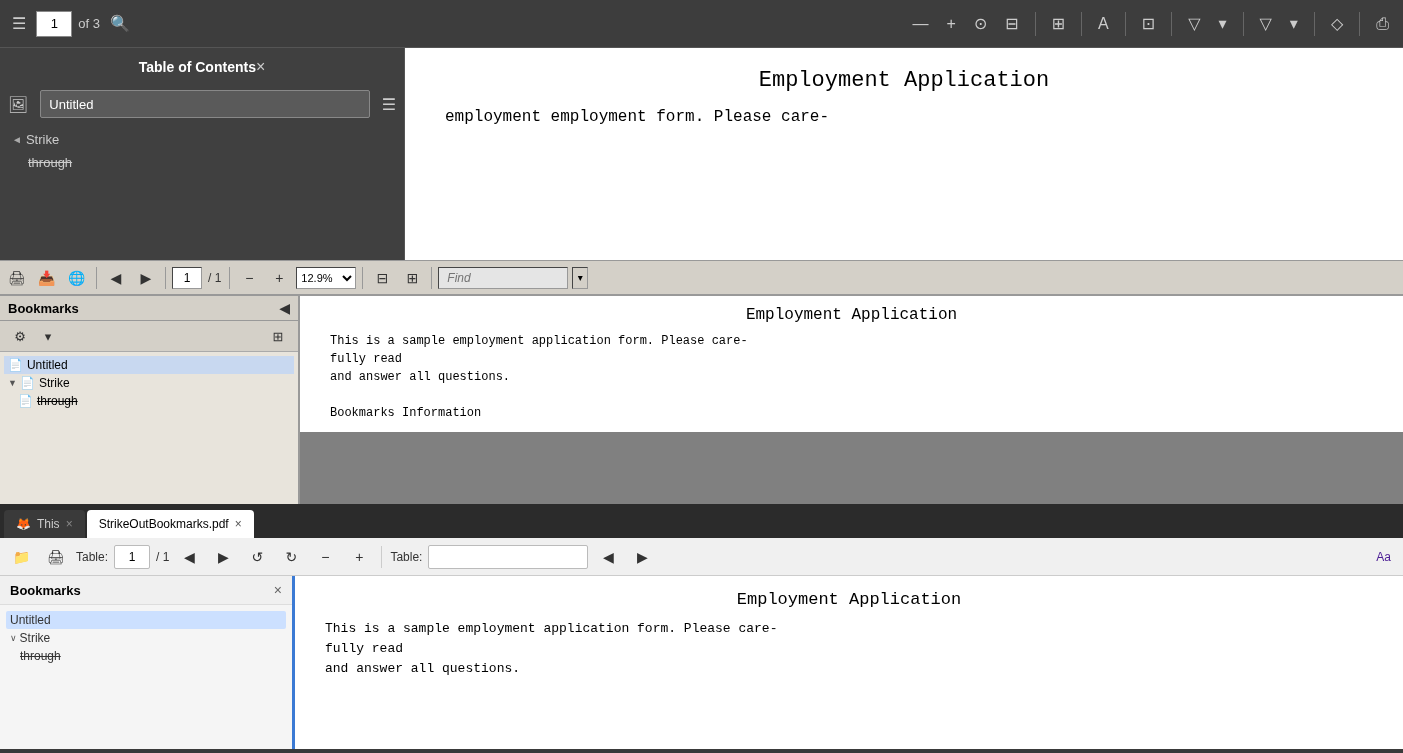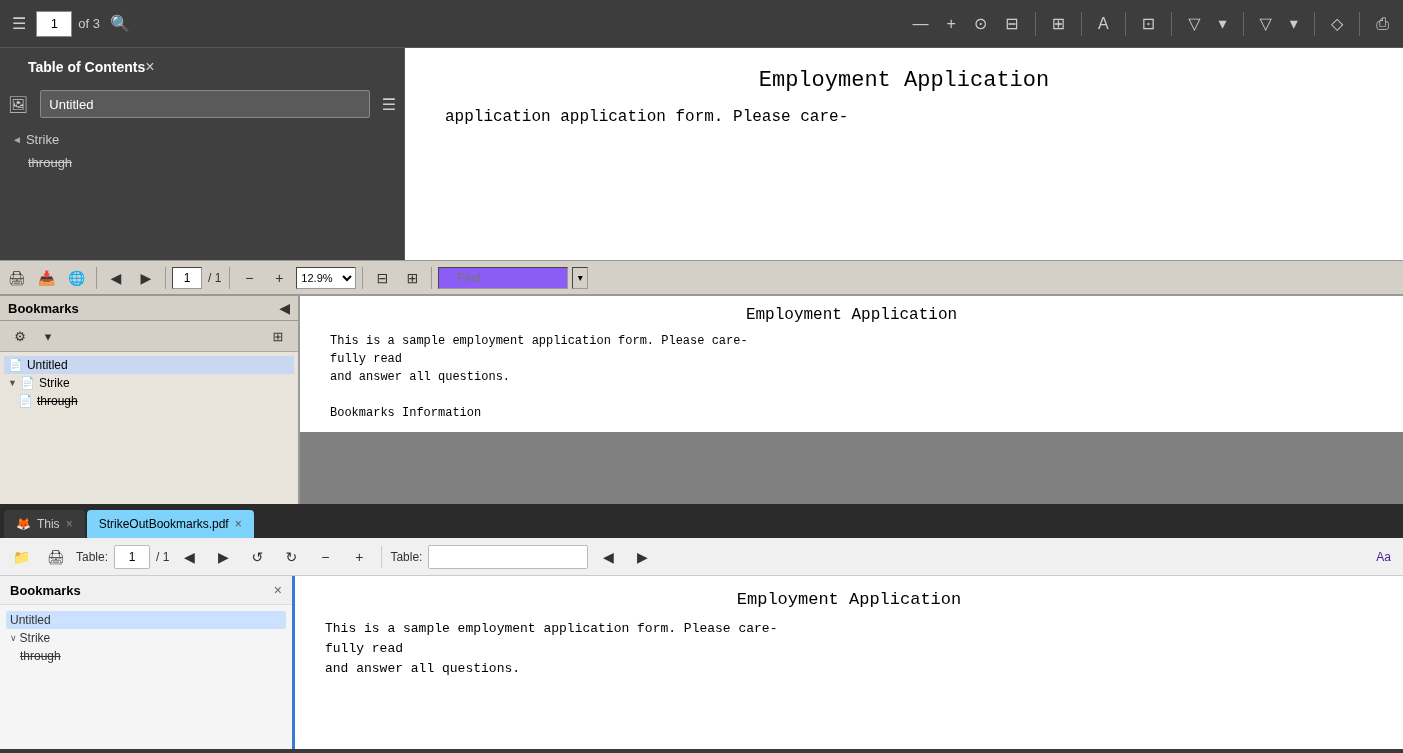--- a/index.html
+++ b/index.html
@@ -71,26 +71,25 @@
     .toc-panel {
       width: 405px;
       background: #404040;
       display: flex;
       flex-direction: column;
       border-right: 1px solid #555;
     }
     .toc-header {
       display: flex;
       align-items: center;
-      justify-content: flex-start;
-      padding: 10px 4px;
+      justify-content: center;
+      padding: 10px 12px;
       color: #fff;
       font-size: 14px;
       font-weight: bold;
-      margin-left: 24px;
     }
     .toc-close-btn {
       color: #ccc;
       cursor: pointer;
       font-size: 16px;
       background: none;
       border: none;
     }
     .toc-icons-row {
       display: flex;
@@ -202,22 +201,23 @@
       height: 22px;
       font-size: 11px;
       border: 1px inset #999;
       background: #fff;
     }
     .mt-find-input {
       height: 22px;
       width: 130px;
       border: 1px inset #999;
       font-size: 12px;
-      padding: 0 18px;
-      background: #8b5cf6;
+      padding: 0 8px;
+      background: #e5e5e5;
+      font-style: italic;
     }
     .mt-find-dropdown {
       width: 16px;
       height: 22px;
       background: #d4d0c8;
       border: 1px inset #999;
       font-size: 10px;
       cursor: pointer;
       display: flex;
       align-items: center;
@@ -346,21 +346,21 @@
       align-items: center;
       font-size: 12px;
       color: #ccc;
       cursor: pointer;
       border-radius: 4px 4px 0 0;
       gap: 6px;
       background: #3a3a3a;
       margin-right: 2px;
     }
     .ff-tab.active {
-      background: #7dd3fc;
+      background: #ffffff;
       color: #000;
     }
     .ff-tab .tab-close {
       font-size: 12px;
       color: #888;
       cursor: pointer;
     }
     .ff-tab.active .tab-close { color: #555; }
     .ff-tab-icon { font-size: 12px; }
 
@@ -538,21 +538,21 @@
 
         <div class="toc-item toc-item-indent">
           <span class="strikethrough">through</span>
         </div>
       </div>
     </div>
 
     <div class="top-pdf-page">
       <div class="pdf-white-area">
         <div class="pdf-title">Employment Application</div>
-        <div class="pdf-body-text">application application form. Please care-</div>
+        <div class="pdf-body-text">employment employment form. Please care-</div>
       </div>
     </div>
   </div>
 </div>
 
 <div class="middle-toolbar">
   <div class="mt-btn">🖨</div>
   <div class="mt-btn">📥</div>
   <div class="mt-btn">🌐</div>
   <div class="mt-divider"></div>

